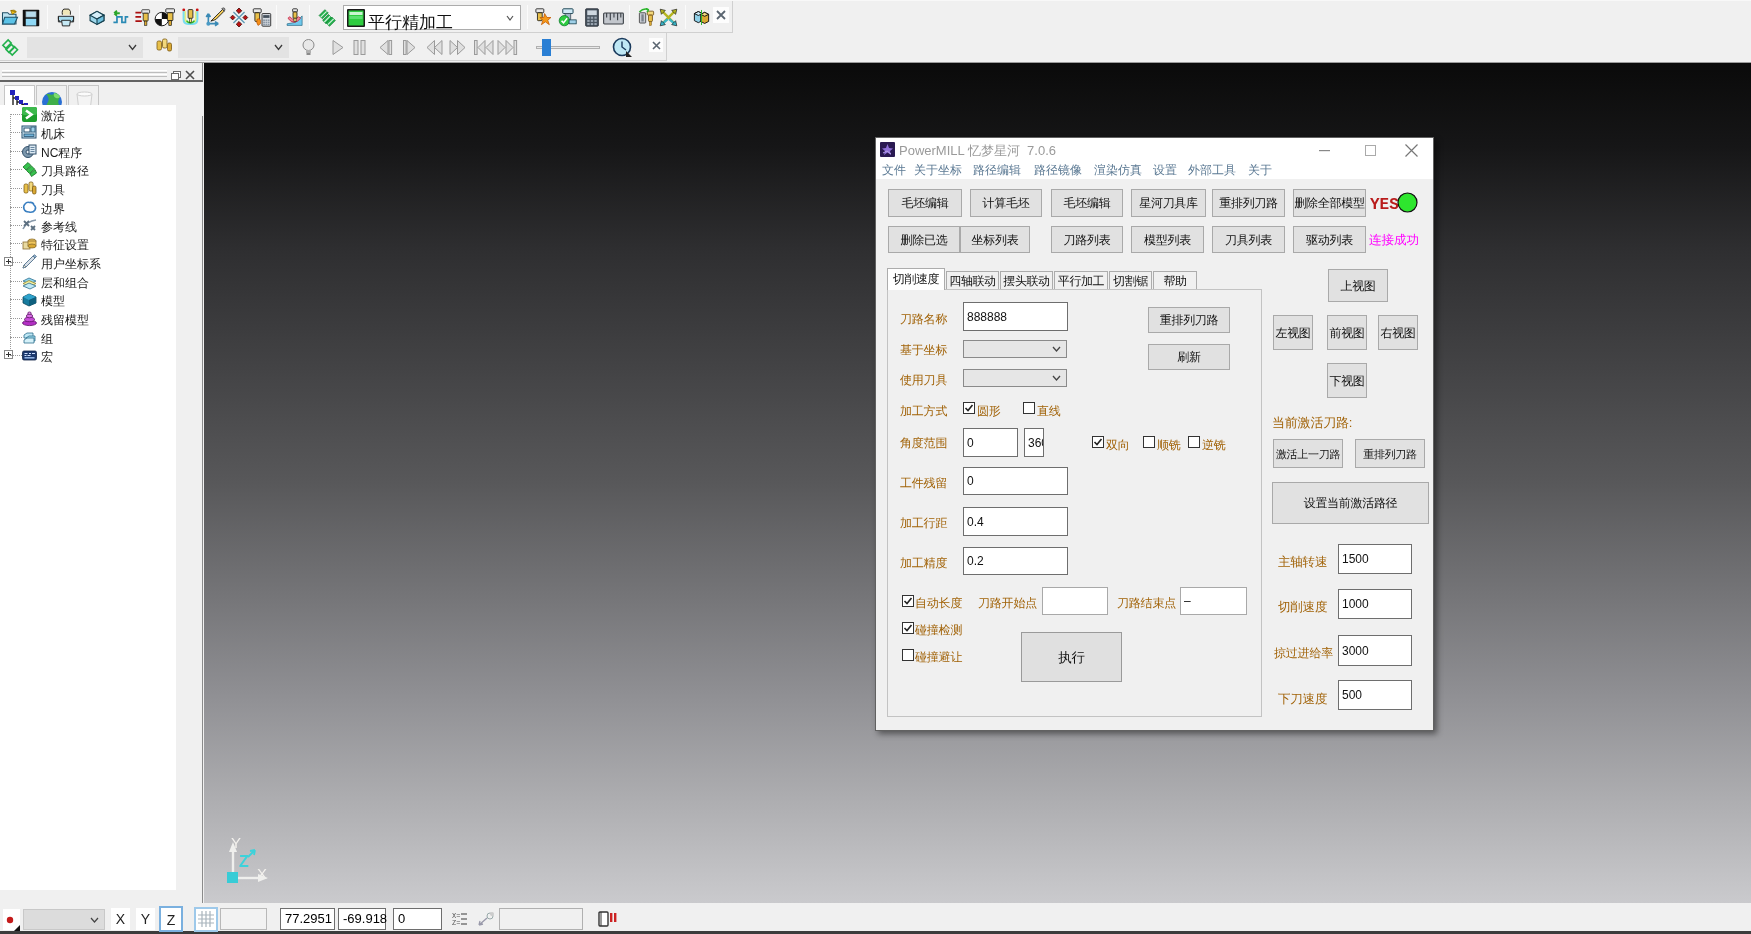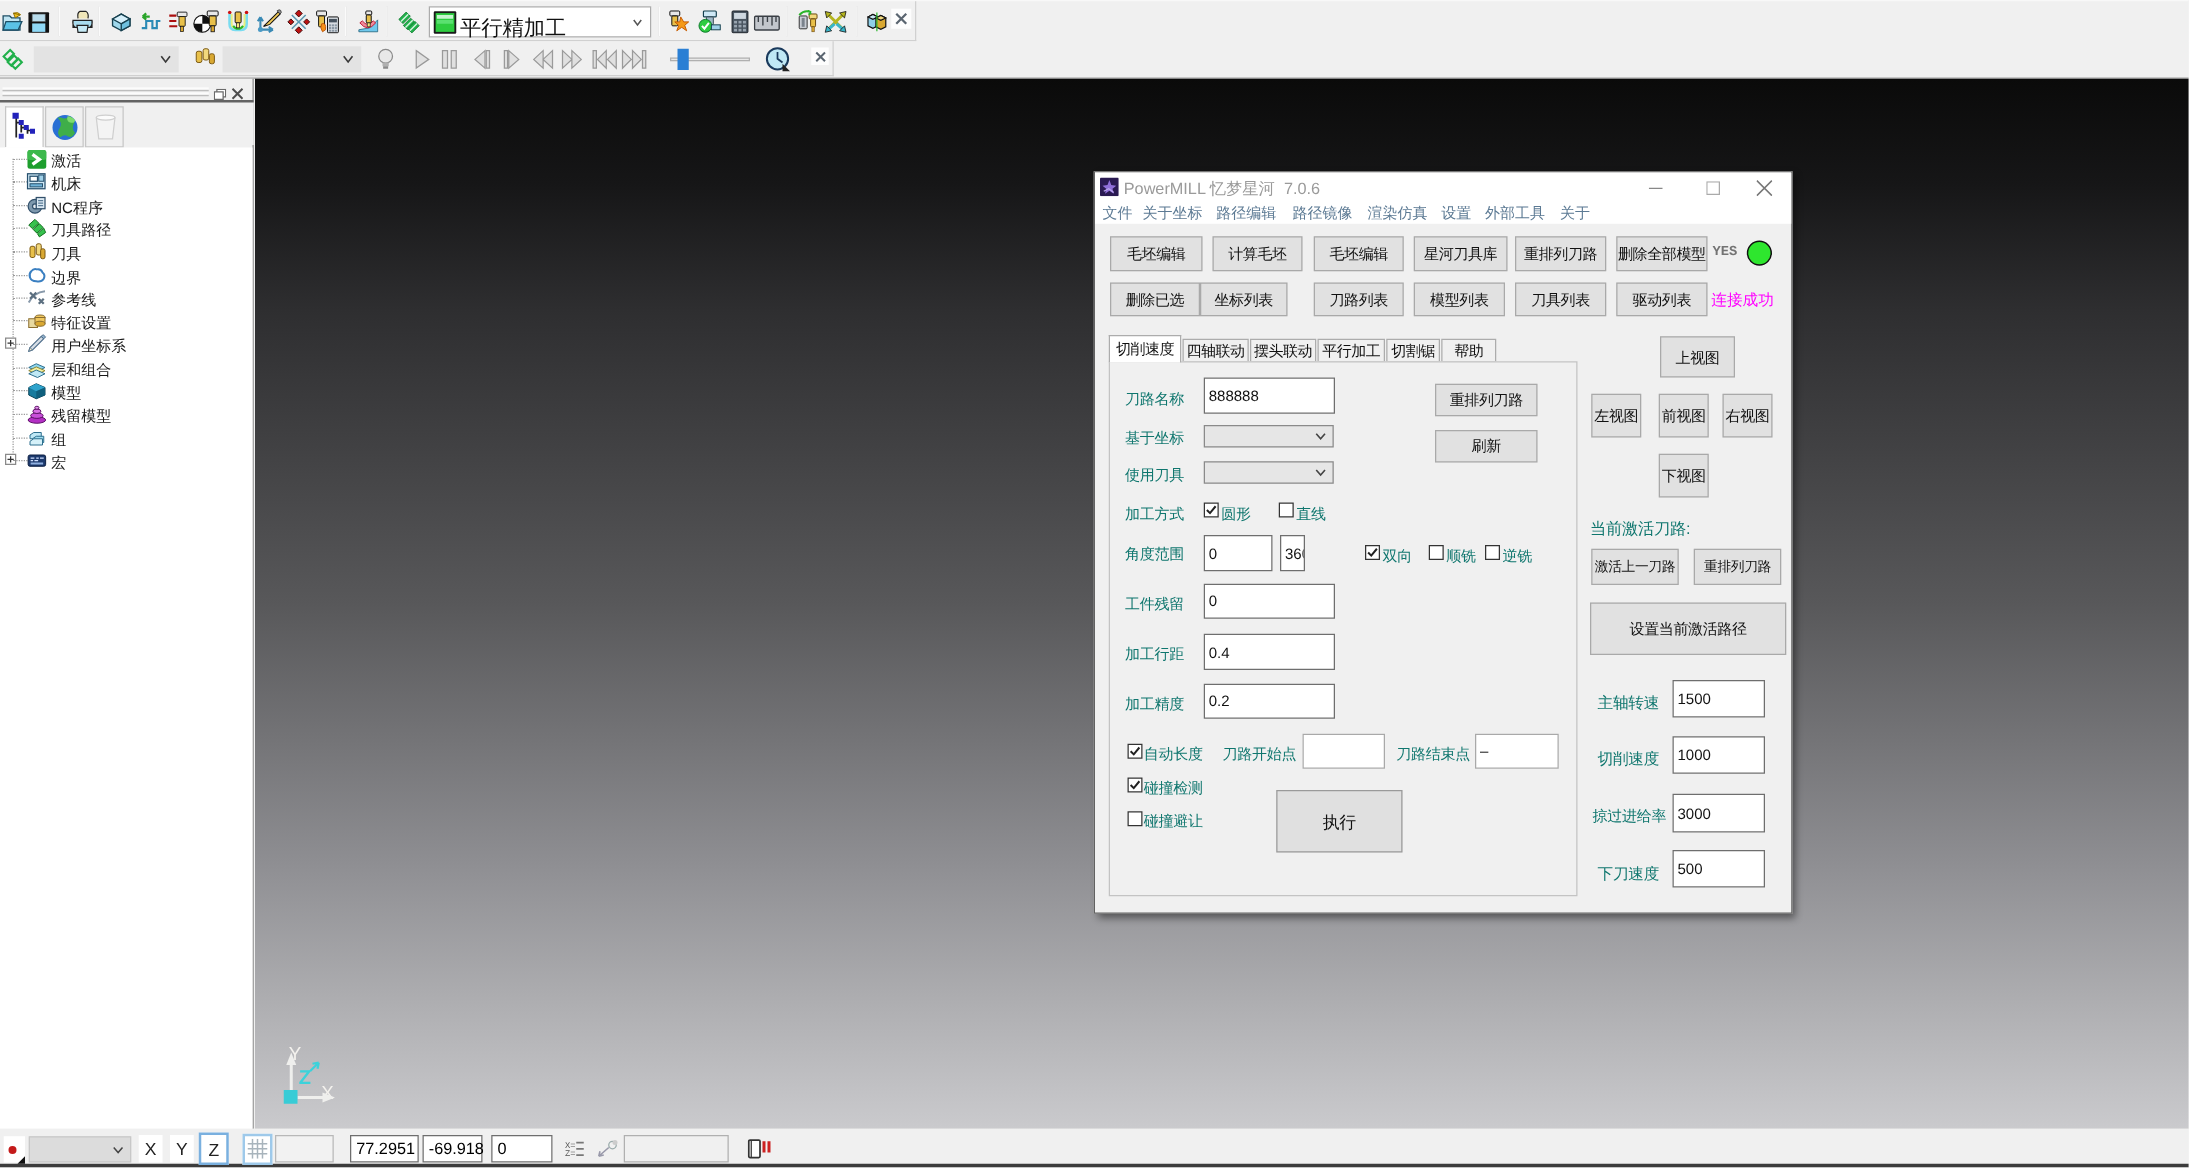--- a/index.html
+++ b/index.html
@@ -18,21 +18,21 @@
 .tcombo { position:absolute; background:#fff; border:1px solid #acacac; }
 .tcombo .arr { position:absolute; right:6px; top:50%; margin-top:-4px; width:8px; height:8px; }
 
 
 #lpanel { position:absolute; left:0; top:63px; width:203px; height:840px; background:#f0f0f0; border-right:1px solid #8a8a8a; }
 #lpanel .grip { position:absolute; left:2px; top:7px; width:165px; height:3px; border-top:1px solid #fff; border-bottom:1px solid #bdbdbd; }
 #lpanel .grip2 { position:absolute; left:2px; top:11px; width:165px; height:3px; border-top:1px solid #fff; border-bottom:1px solid #bdbdbd; }
 #ptabs { position:absolute; left:0; top:17px; width:203px; height:36px; background:#f0f0f0; border-top:2px solid #636363; }
 .ptab { position:absolute; top:3px; width:31px; height:33px; border:1px solid #c6c6c6; background:#f0f0f0; }
 .ptab.on { background:#fff; border-bottom:1px solid #fff; }
-#tree { position:absolute; left:0; top:55px; width:202px; height:785px; background:#fff; }
+#tree { position:absolute; left:0; top:42px; width:176px; height:785px; background:#fff; }
 .titem { position:absolute; left:0; height:19px; width:202px; font-size:12px; color:#1a1a1a; }
 .titem .ic { position:absolute; left:21px; top:1px; width:17px; height:17px; }
 .titem .tx { position:absolute; left:41px; top:3px; white-space:nowrap; }
 .titem .hdot { position:absolute; left:10px; top:9px; width:12px; height:1px; border-top:1px dotted #9a9a9a; }
 #vdot { position:absolute; left:10px; top:9px; width:1px; height:245px; border-left:1px dotted #9a9a9a; }
 .plus { position:absolute; left:4px; width:9px; height:9px; background:#fff; border:1px solid #8a8a8a; }
 .plus:before { content:""; position:absolute; left:1px; top:3px; width:5px; height:1px; background:#333; }
 .plus:after { content:""; position:absolute; left:3px; top:1px; width:1px; height:5px; background:#333; }
 
 
@@ -43,21 +43,21 @@
 .sfield { position:absolute; top:5px; height:22px; background:#fff; }
 .sbtn { position:absolute; top:5px; height:22px; background:#fff; text-align:center; font-size:14px; color:#222; line-height:22px; }
 
 
 #dlg { position:absolute; left:875px; top:137px; width:559px; height:594px; background:#f0f0f0; border:1px solid #616161; box-shadow:3px 3px 6px rgba(0,0,0,0.45); }
 #dlgtitle { position:absolute; left:0; top:0; width:557px; height:41px; background:#fff; }
 #dlgtitle .ttx { position:absolute; left:23px; top:4px; font-size:13px; color:#9a9a9a; }
 .mitem { position:absolute; top:24px; font-size:12px; color:#5c7a94; }
 .dbtn { position:absolute; background:#e1e1e1; border:1px solid #a9a9a9; font-size:12px; color:#111; text-align:center; font-family:"Liberation Sans",sans-serif; white-space:nowrap; overflow:hidden; letter-spacing:-0.3px; }
 .din { position:absolute; background:#fff; border:1px solid #6e6e6e; font-size:12px; color:#111; padding:0 0 0 3px; font-family:"Liberation Sans",sans-serif; line-height:normal; }
-.dlabel { position:absolute; font-size:12px; color:#0f766e; white-space:nowrap; letter-spacing:-0.2px; }
+.dlabel { position:absolute; font-size:12px; color:#a16207; white-space:nowrap; letter-spacing:-0.2px; }
 .dcombo { position:absolute; background:#e6e6e6; border:1px solid #8a8a8a; }
 .chk { position:absolute; width:12px; height:12px; background:#fff; border:1px solid #333; }
 #tabrow .tab { position:absolute; background:#f0f0f0; border:1px solid #acacac; font-size:12px; text-align:center; color:#111; white-space:nowrap; overflow:hidden; letter-spacing:-0.4px; }
 #tabpanel { position:absolute; left:11px; top:151px; width:375px; height:428px; border:1px solid #c3c3c3; background:#f0f0f0; }
 </style>
 </head>
 <body>
 <div id="app">
   <div id="tb1">
     <svg class="ticon" style="left:1px;top:8px;width:18px;height:18px" viewBox="0 0 24 24">
@@ -560,21 +560,21 @@
       <span class="mitem" style="left:372px">关于</span>
     </div>
     <div id="dlgbody">
 
       <div class="dbtn" style="left:12px;top:51px;width:74px;height:28px;line-height:27px">毛坯编辑</div>
       <div class="dbtn" style="left:94px;top:51px;width:72px;height:28px;line-height:27px">计算毛坯</div>
       <div class="dbtn" style="left:175px;top:51px;width:72px;height:28px;line-height:27px">毛坯编辑</div>
       <div class="dbtn" style="left:255px;top:51px;width:75px;height:28px;line-height:27px">星河刀具库</div>
       <div class="dbtn" style="left:336px;top:51px;width:73px;height:28px;line-height:27px">重排列刀路</div>
       <div class="dbtn" style="left:417px;top:51px;width:73px;height:28px;line-height:27px">删除全部模型</div>
-      <span class="abs" style="left:494px;top:58px;font-family:'Liberation Mono',monospace;font-weight:bold;font-size:11px;color:#737373">YES</span>
+      <span class="abs" style="left:494px;top:58px;font-family:'Liberation Mono',monospace;font-weight:bold;font-size:16px;color:#b91c1c">YES</span>
       <svg class="abs" style="left:521px;top:54px" width="21" height="21">
           <circle cx="10.5" cy="10.5" r="9.5" fill="#2ee62e" stroke="#111" stroke-width="1.2"></circle>
         </svg>
 
       <div class="dbtn" style="left:12px;top:88px;width:72px;height:27px;line-height:26px">删除已选</div>
       <div class="dbtn" style="left:84px;top:88px;width:70px;height:27px;line-height:26px">坐标列表</div>
       <div class="dbtn" style="left:175px;top:88px;width:72px;height:27px;line-height:26px">刀路列表</div>
       <div class="dbtn" style="left:255px;top:88px;width:73px;height:27px;line-height:26px">模型列表</div>
       <div class="dbtn" style="left:336px;top:88px;width:73px;height:27px;line-height:26px">刀具列表</div>
       <div class="dbtn" style="left:417px;top:88px;width:73px;height:27px;line-height:26px">驱动列表</div>

